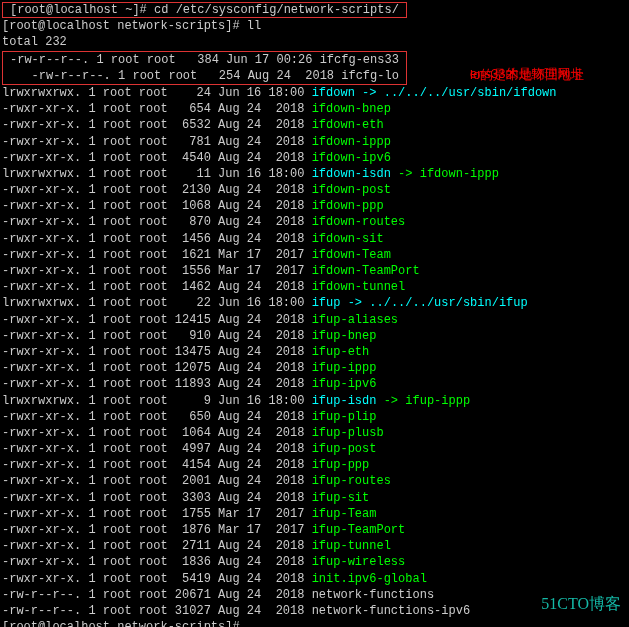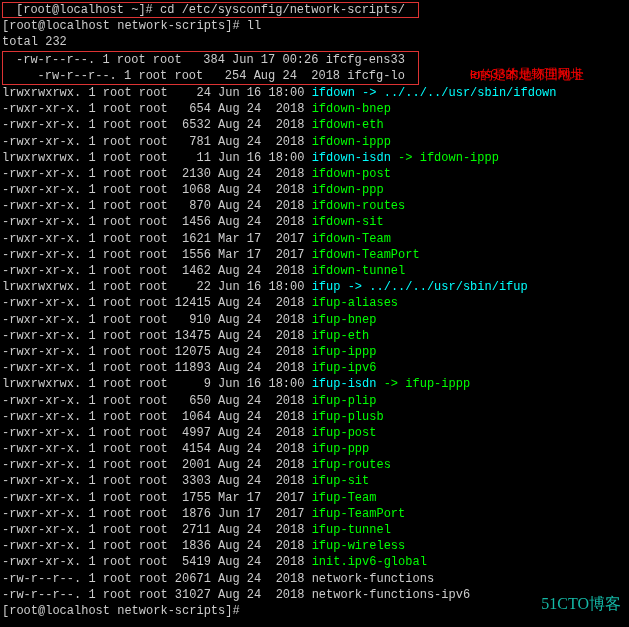--- a/index.html
+++ b/index.html
@@ -1,39 +1,40 @@
 <!DOCTYPE html>
 <html><head>
   <meta charset="utf-8">
   <style>
     * { margin: 0; padding: 0; box-sizing: border-box; }
     body { background: #000; font-family: 'Courier New', monospace; font-size: 12px; line-height: 1.35; color: #ccc; width: 629px; height: 627px; overflow: hidden; position: relative; padding: 2px; }
     .line { white-space: pre; }
     .prompt { color: #ccc; }
     .cmd { color: #ccc; }
-    .red-box { border: 1px solid #d33; display: inline; padding: 0 13px; }
+    .red-box { border: 1px solid #d33; display: inline; padding: 0 7px; }
     .cyan { color: #00ffff; }
     .green { color: #00ff00; }
     .gray { color: #ccc; }
     .annot { position: absolute; color: #e00; font-family: sans-serif; font-size: 13px; line-height: 1.2; }
     .watermark { position: absolute; bottom: 12px; right: 8px; color: #14b8a6; font-size: 16px; font-family: Liberation Serif, serif; }
   </style>
 </head>
 <body>
 
 <div class="line"><span class="red-box"><span class="prompt">[root@localhost ~]# </span><span class="cmd">cd /etc/sysconfig/network-scripts/</span></span></div>
 <div class="line"><span class="prompt">[root@localhost network-scripts]# </span><span class="cmd">ll</span></div>
 <div class="line gray">total 232</div>
 <div class="line"><span class="red-box" style="display:inline-block;text-align:right;"><span class="gray">-rw-r--r--. 1 root root   384 Jun 17 00:26 ifcfg-ens33</span><br><span class="gray">-rw-r--r--. 1 root root   254 Aug 24  2018 ifcfg-lo</span></span></div>
 
 <div id="rows-container">
     <div class="line"><span class="gray">lrwxrwxrwx. 1 root root    24 Jun 16 18:00 </span><span class="cyan">ifdown</span><span class="cyan"> -&gt; ../../../usr/sbin/ifdown</span></div>
     <div class="line"><span class="gray">-rwxr-xr-x. 1 root root   654 Aug 24  2018 </span><span class="green">ifdown-bnep</span></div>
     <div class="line"><span class="gray">-rwxr-xr-x. 1 root root  6532 Aug 24  2018 </span><span class="green">ifdown-eth</span></div>
     <div class="line"><span class="gray">-rwxr-xr-x. 1 root root   781 Aug 24  2018 </span><span class="green">ifdown-ippp</span></div>
+    <div class="line"><span class="gray">-rwxr-xr-x. 1 root root  4540 Aug 24  2018 </span><span class="green">ifdown-ipv6</span></div>
     <div class="line"><span class="gray">lrwxrwxrwx. 1 root root    11 Jun 16 18:00 </span><span class="cyan">ifdown-isdn</span><span class="green"> -&gt; ifdown-ippp</span></div>
     <div class="line"><span class="gray">-rwxr-xr-x. 1 root root  2130 Aug 24  2018 </span><span class="green">ifdown-post</span></div>
     <div class="line"><span class="gray">-rwxr-xr-x. 1 root root  1068 Aug 24  2018 </span><span class="green">ifdown-ppp</span></div>
     <div class="line"><span class="gray">-rwxr-xr-x. 1 root root   870 Aug 24  2018 </span><span class="green">ifdown-routes</span></div>
     <div class="line"><span class="gray">-rwxr-xr-x. 1 root root  1456 Aug 24  2018 </span><span class="green">ifdown-sit</span></div>
     <div class="line"><span class="gray">-rwxr-xr-x. 1 root root  1621 Mar 17  2017 </span><span class="green">ifdown-Team</span></div>
     <div class="line"><span class="gray">-rwxr-xr-x. 1 root root  1556 Mar 17  2017 </span><span class="green">ifdown-TeamPort</span></div>
     <div class="line"><span class="gray">-rwxr-xr-x. 1 root root  1462 Aug 24  2018 </span><span class="green">ifdown-tunnel</span></div>
     <div class="line"><span class="gray">lrwxrwxrwx. 1 root root    22 Jun 16 18:00 </span><span class="cyan">ifup</span><span class="cyan"> -&gt; ../../../usr/sbin/ifup</span></div>
     <div class="line"><span class="gray">-rwxr-xr-x. 1 root root 12415 Aug 24  2018 </span><span class="green">ifup-aliases</span></div>
@@ -42,21 +43,21 @@
     <div class="line"><span class="gray">-rwxr-xr-x. 1 root root 12075 Aug 24  2018 </span><span class="green">ifup-ippp</span></div>
     <div class="line"><span class="gray">-rwxr-xr-x. 1 root root 11893 Aug 24  2018 </span><span class="green">ifup-ipv6</span></div>
     <div class="line"><span class="gray">lrwxrwxrwx. 1 root root     9 Jun 16 18:00 </span><span class="cyan">ifup-isdn</span><span class="green"> -&gt; ifup-ippp</span></div>
     <div class="line"><span class="gray">-rwxr-xr-x. 1 root root   650 Aug 24  2018 </span><span class="green">ifup-plip</span></div>
     <div class="line"><span class="gray">-rwxr-xr-x. 1 root root  1064 Aug 24  2018 </span><span class="green">ifup-plusb</span></div>
     <div class="line"><span class="gray">-rwxr-xr-x. 1 root root  4997 Aug 24  2018 </span><span class="green">ifup-post</span></div>
     <div class="line"><span class="gray">-rwxr-xr-x. 1 root root  4154 Aug 24  2018 </span><span class="green">ifup-ppp</span></div>
     <div class="line"><span class="gray">-rwxr-xr-x. 1 root root  2001 Aug 24  2018 </span><span class="green">ifup-routes</span></div>
     <div class="line"><span class="gray">-rwxr-xr-x. 1 root root  3303 Aug 24  2018 </span><span class="green">ifup-sit</span></div>
     <div class="line"><span class="gray">-rwxr-xr-x. 1 root root  1755 Mar 17  2017 </span><span class="green">ifup-Team</span></div>
-    <div class="line"><span class="gray">-rwxr-xr-x. 1 root root  1876 Jun 17  2017 </span><span class="green">ifup-TeamPort</span></div>
+    <div class="line"><span class="gray">-rwxr-xr-x. 1 root root  1876 Mar 17  2017 </span><span class="green">ifup-TeamPort</span></div>
     <div class="line"><span class="gray">-rwxr-xr-x. 1 root root  2711 Aug 24  2018 </span><span class="green">ifup-tunnel</span></div>
     <div class="line"><span class="gray">-rwxr-xr-x. 1 root root  1836 Aug 24  2018 </span><span class="green">ifup-wireless</span></div>
     <div class="line"><span class="gray">-rwxr-xr-x. 1 root root  5419 Aug 24  2018 </span><span class="green">init.ipv6-global</span></div>
     <div class="line"><span class="gray">-rw-r--r--. 1 root root 20671 Aug 24  2018 </span><span class="gray">network-functions</span></div>
     <div class="line"><span class="gray">-rw-r--r--. 1 root root 31027 Aug 24  2018 </span><span class="gray">network-functions-ipv6</span></div>
   </div>
 
 <div class="line"><span class="prompt">[root@localhost network-scripts]# </span></div>
 
 <div class="annot" style="top:66px; left:470px;">ens33的是物理网卡</div>

